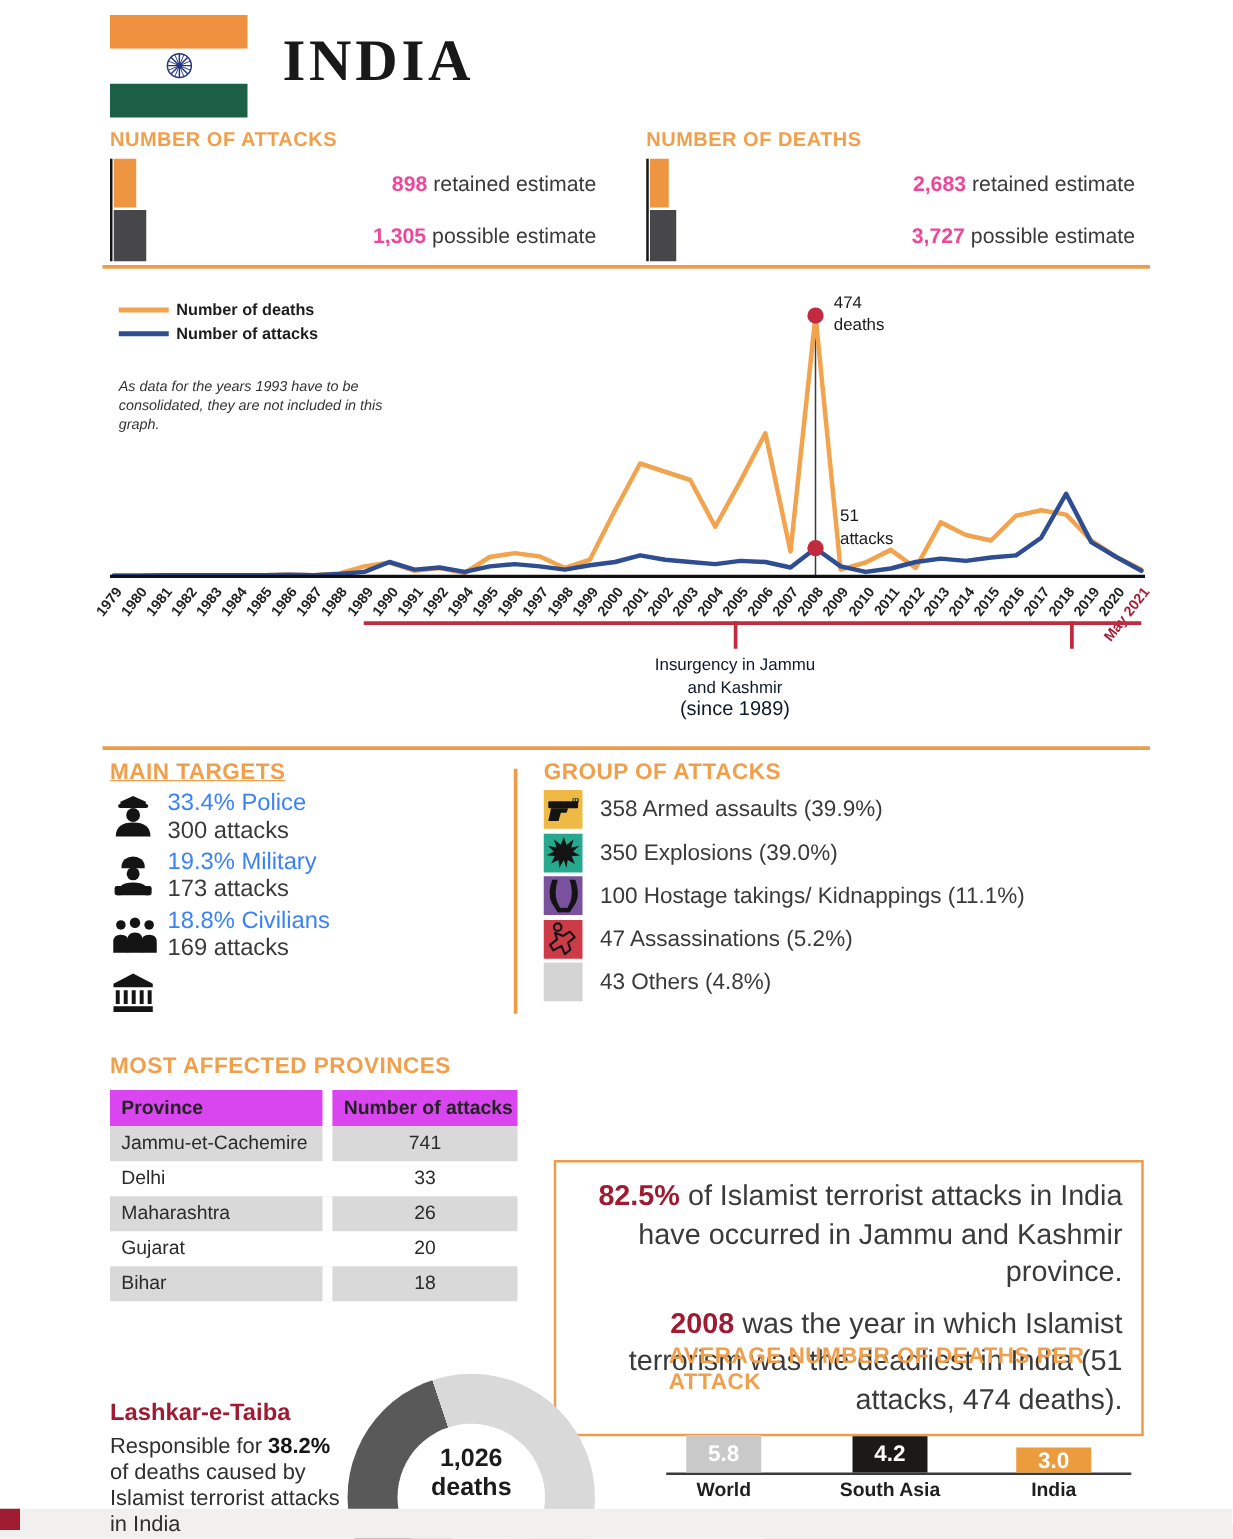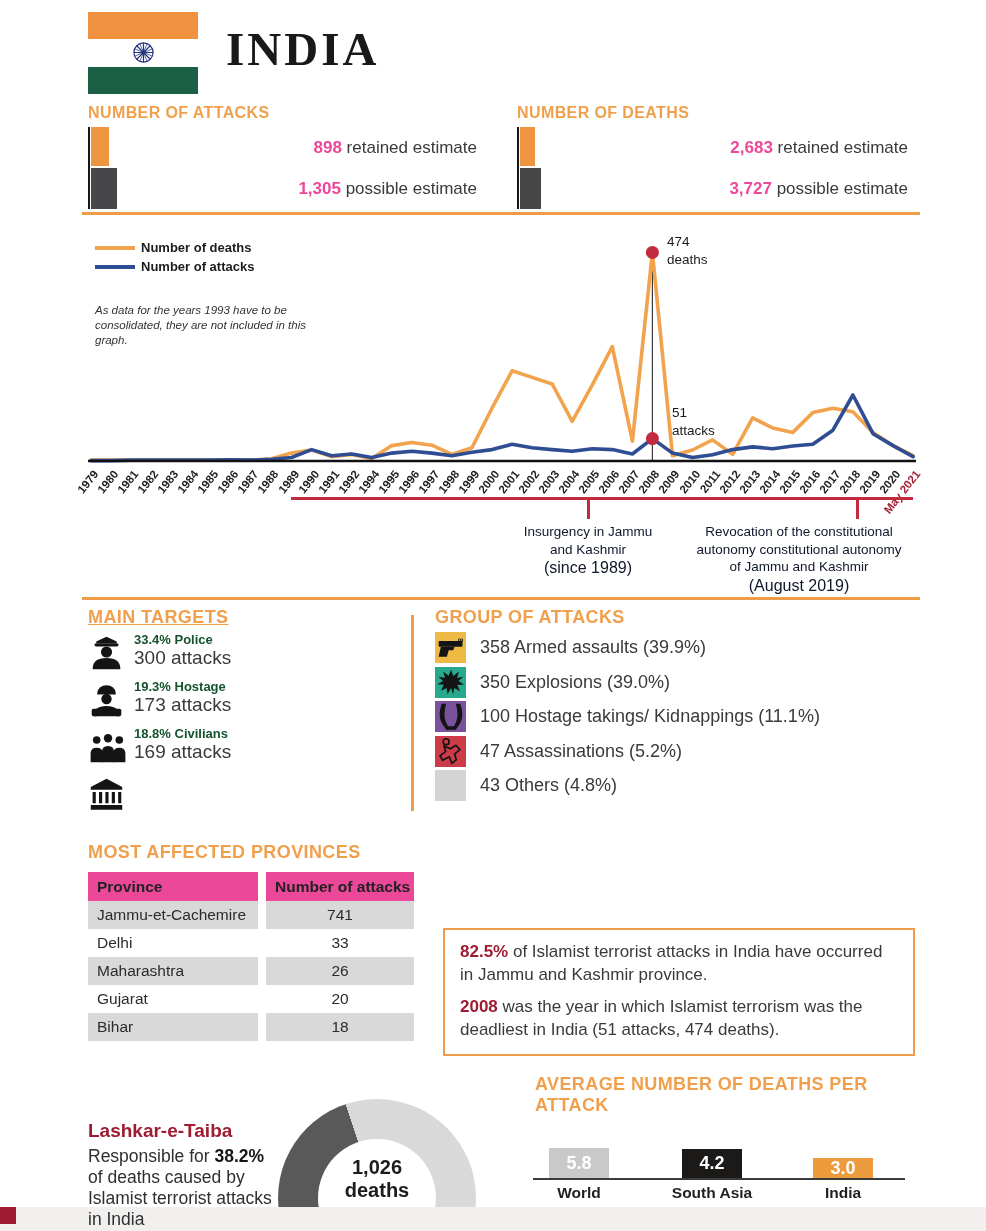--- a/index.html
+++ b/index.html
@@ -54,40 +54,40 @@
   .tl-sub{font-size:16px;}
 
   
   .section-title{margin:0;font-size:18px;font-weight:700;color:#F0A04C;letter-spacing:.4px;}
   #targets-title{left:88px;top:607px;text-decoration:underline;}
   #types-title{left:435px;top:607px;}
   #col-divider{left:411px;top:615px;width:2.5px;height:196px;background:#EE9C49;}
   #targets-list{left:88px;top:633px;width:320px;}
   .target-item{display:flex;margin-bottom:9px;height:38px;}
   .t-icon{width:46px;flex:0 0 46px;display:flex;align-items:center;}
-  .t-head{font-size:13px;font-weight:700;color:#14532d;line-height:1.1;}
+  .t-head{font-size:19px;font-weight:400;color:#3b82f6;line-height:1.1;}
   .t-count{font-size:19px;color:#3a3a3a;line-height:1.15;}
   #types-list{left:435px;top:632px;width:480px;}
   .attack-item{display:flex;align-items:center;margin-bottom:3.5px;height:31px;}
   .a-swatch{width:31px;height:31px;flex:0 0 31px;margin-right:14px;display:flex;align-items:center;justify-content:center;}
   .a-label{font-size:18px;color:#3a3a3a;}
 
   
   #provinces-title{left:88px;top:842px;}
   #provinces-table{left:88px;top:872px;border-collapse:separate;border-spacing:0;font-size:15.5px;}
-  #provinces-table th{background:#ec4899;color:#222;font-weight:700;text-align:left;height:29px;padding:0 0 0 9px;}
+  #provinces-table th{background:#d946ef;color:#222;font-weight:700;text-align:left;height:29px;padding:0 0 0 9px;}
   #provinces-table td{height:28px;padding:0 0 0 9px;color:#2b2b2b;}
   #provinces-table .c1{width:161px;border-right:8px solid #fff;}
   #provinces-table .c2{width:139px;}
   #provinces-table td.c2{text-align:center;padding:0;}
   #provinces-table tbody tr:nth-child(odd) td{background:#D9D9D9;}
 
   
   #callout{left:443px;top:928px;width:438px;border:2.5px solid #EE9C49;padding:11px 15px 13px 15px;
-           font-size:17px;line-height:1.33;color:#3a3a3a;}
+           font-size:23px;line-height:1.33;color:#3a3a3a;text-align:right;}
   #callout p{margin:0;}
   #callout p + p{margin-top:10px;}
   .maroon{color:#9E1B32;font-weight:700;}
 
   
   #deadliest-title{left:88px;top:1074px;width:195px;}
   #deadliest-group{left:88px;top:1120px;font-size:19px;font-weight:700;color:#9E1B32;}
   #deadliest-desc{left:88px;top:1146px;width:192px;font-size:17.5px;line-height:1.2;color:#2f2f2f;z-index:3;}
   #deadliest-desc b{color:#161616;}
   #donut{left:278px;top:1099px;width:198px;height:198px;border-radius:50%;z-index:1;}
@@ -217,26 +217,20 @@
   </div>
 
   <div class="abs" id="tl-line"></div>
   <div class="abs tl-tick" id="tl-tick-0"></div>
   <div class="abs tl-tick" id="tl-tick-1"></div>
   <div class="tl-note" id="tl-note-0" style="left:478px;width:220px;">
       <div>Insurgency in Jammu</div>
       <div>and Kashmir</div>
       <div class="tl-sub">(since 1989)</div>
     </div>
-  <div class="tl-note" id="tl-note-1" style="left:662px;width:274px;">
-      <div>Revocation of the constitutional</div>
-      <div>autonomy constitutional autonomy</div>
-      <div>of Jammu and Kashmir</div>
-      <div class="tl-sub">(August 2019)</div>
-    </div>
 
   <div class="abs orange-rule" id="rule2"></div>
 
   <h2 class="abs section-title" id="targets-title">MAIN TARGETS</h2>
   <div class="abs" id="col-divider"></div>
   <div class="abs" id="targets-list">
   <div class="target-item">
     <span class="t-icon">
           <svg viewBox="0 0 40 40" width="37" height="37">
             <g fill="#141414">
@@ -259,21 +253,21 @@
             <g fill="#141414">
               <path d="M10 13a10 8.5 0 0 1 20 0v1.6H10z"></path>
               <circle cx="20" cy="19.5" r="5.6"></circle>
               <path d="M6 38q0-11 14-11t14 11z"></path>
               <rect x="4" y="30" width="7" height="8" rx="2"></rect>
               <rect x="29" y="30" width="7" height="8" rx="2"></rect>
             </g>
           </svg>
         </span>
     <div class="t-text">
-      <div class="t-head"><span>19.3%</span> <span>Hostage</span></div>
+      <div class="t-head"><span>19.3%</span> <span>Military</span></div>
       <div class="t-count">173 attacks</div>
     </div>
   </div>
 
   <div class="target-item">
     <span class="t-icon">
           <svg viewBox="0 0 46 40" width="40" height="35">
             <g fill="#141414">
               <circle cx="10" cy="12.5" r="4.4"></circle>
               <circle cx="23" cy="10.5" r="4.8"></circle>

